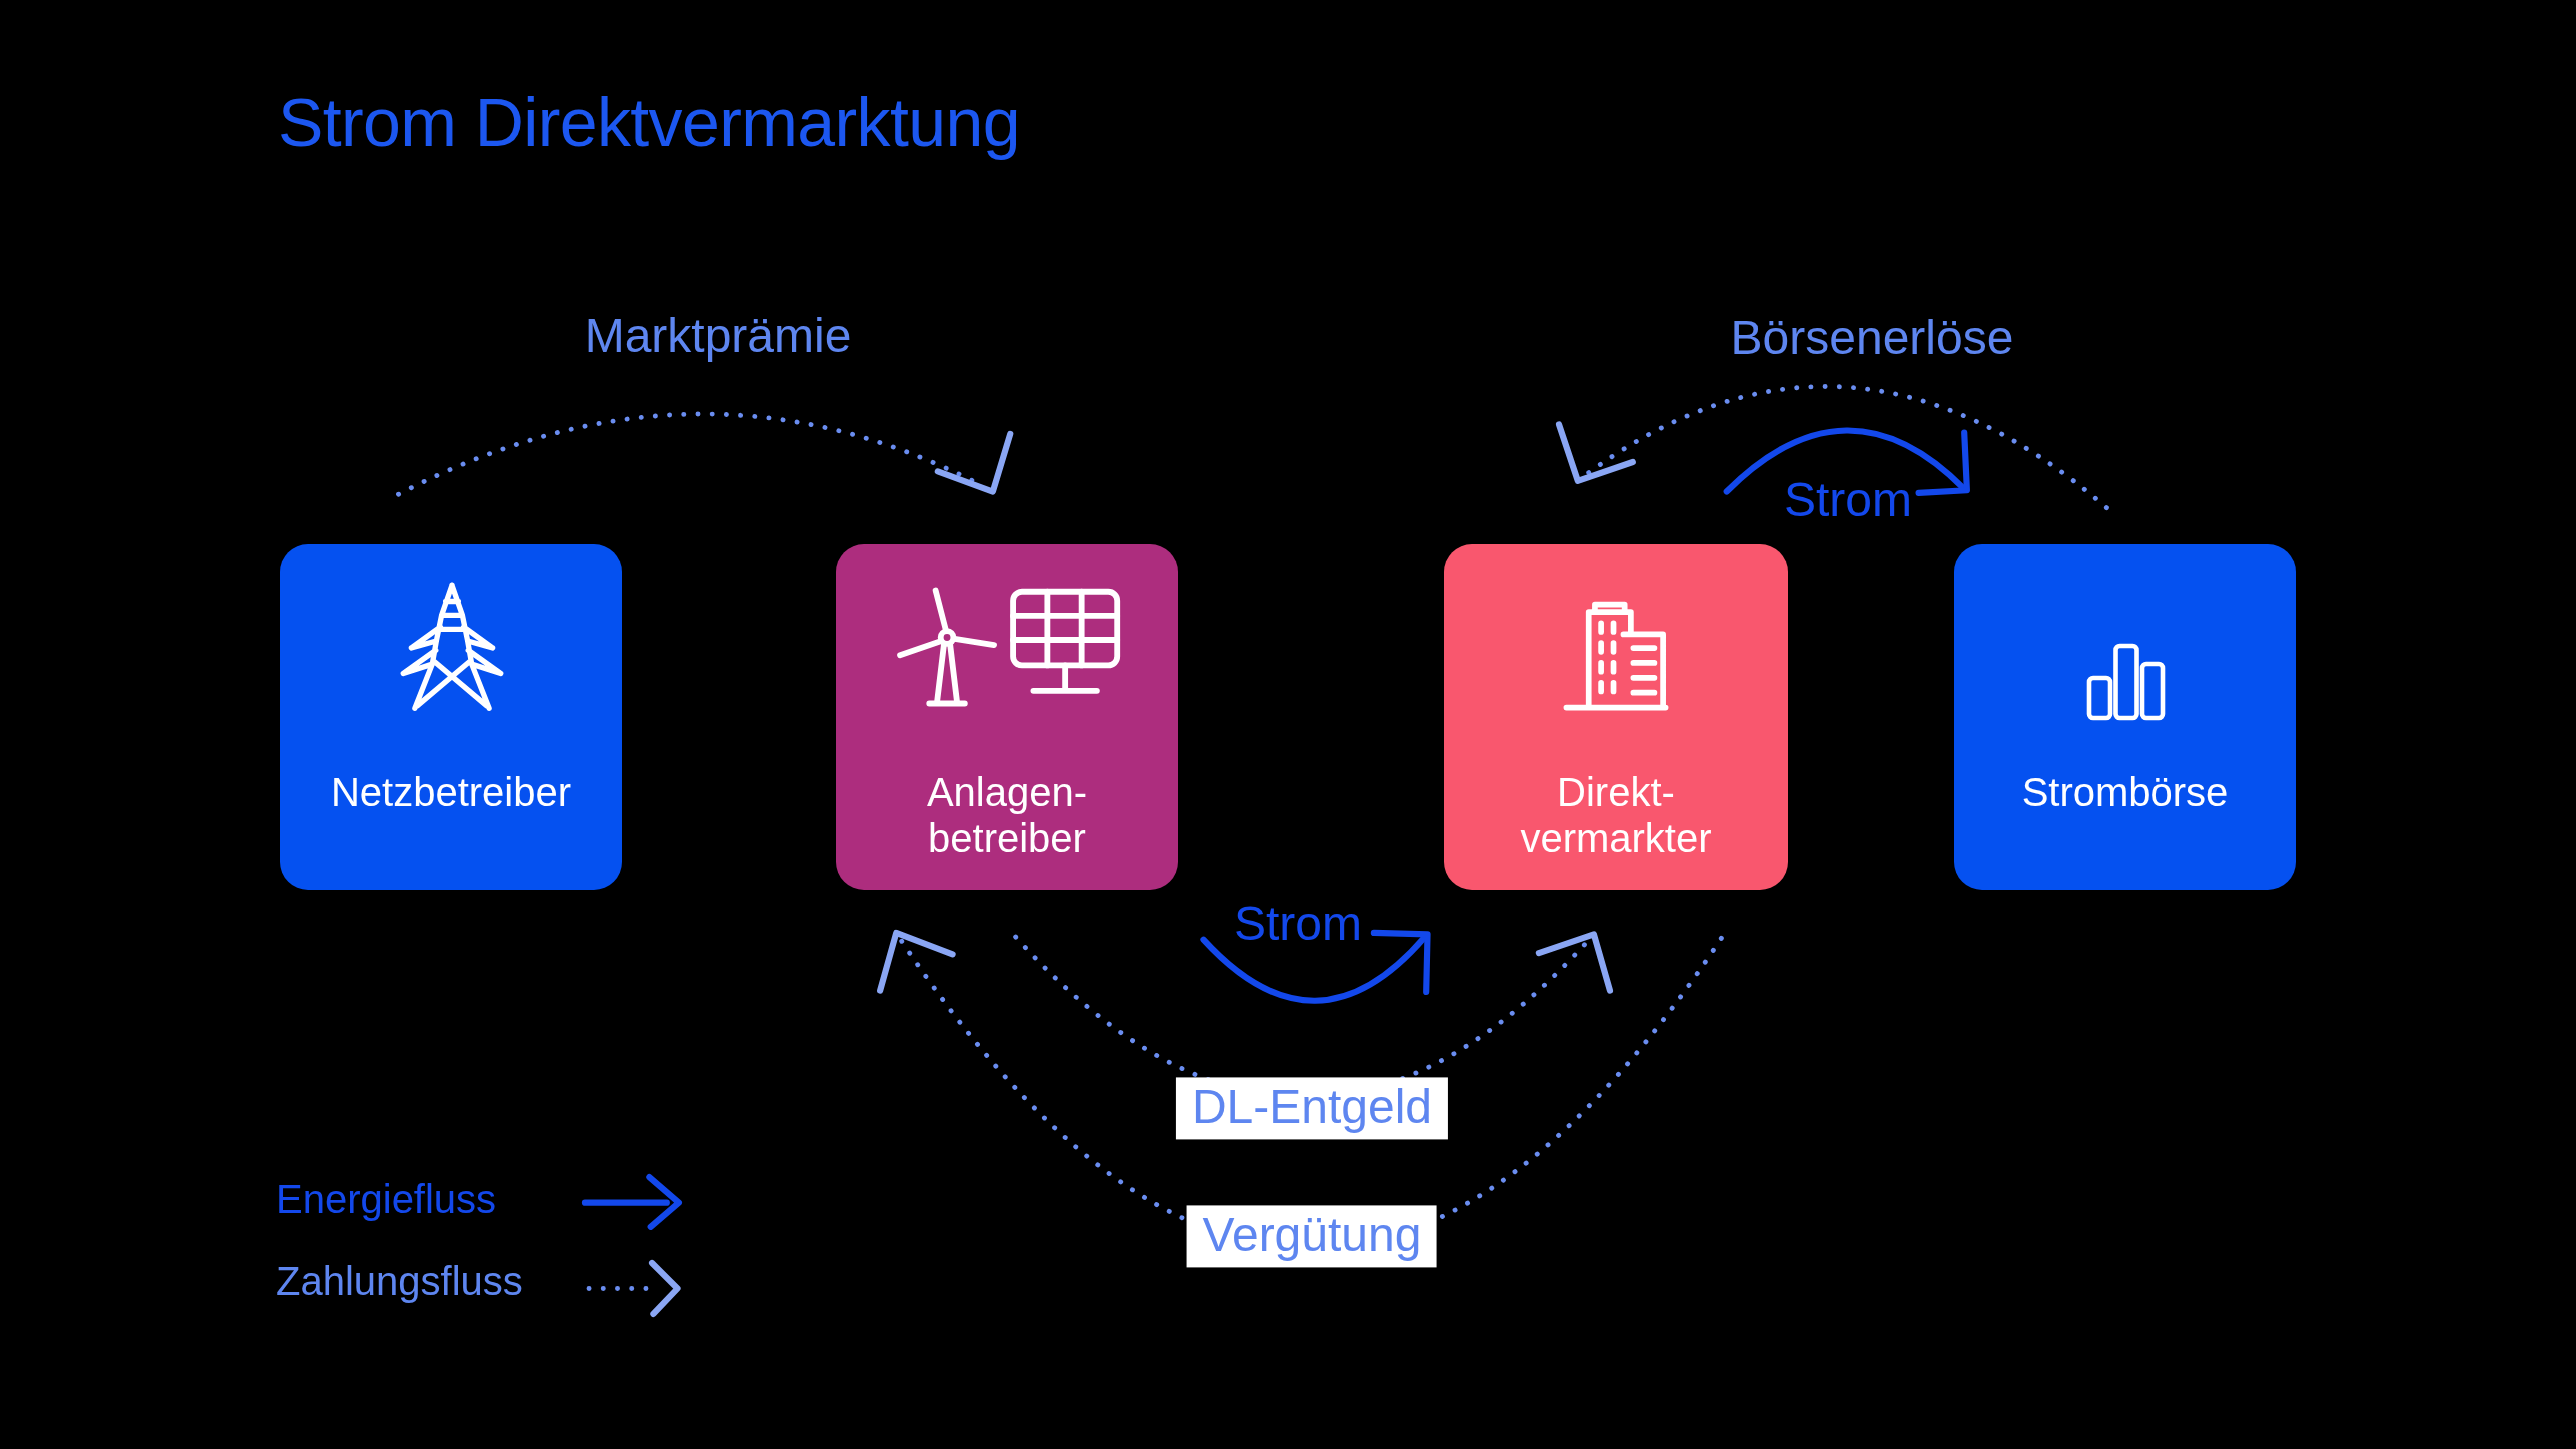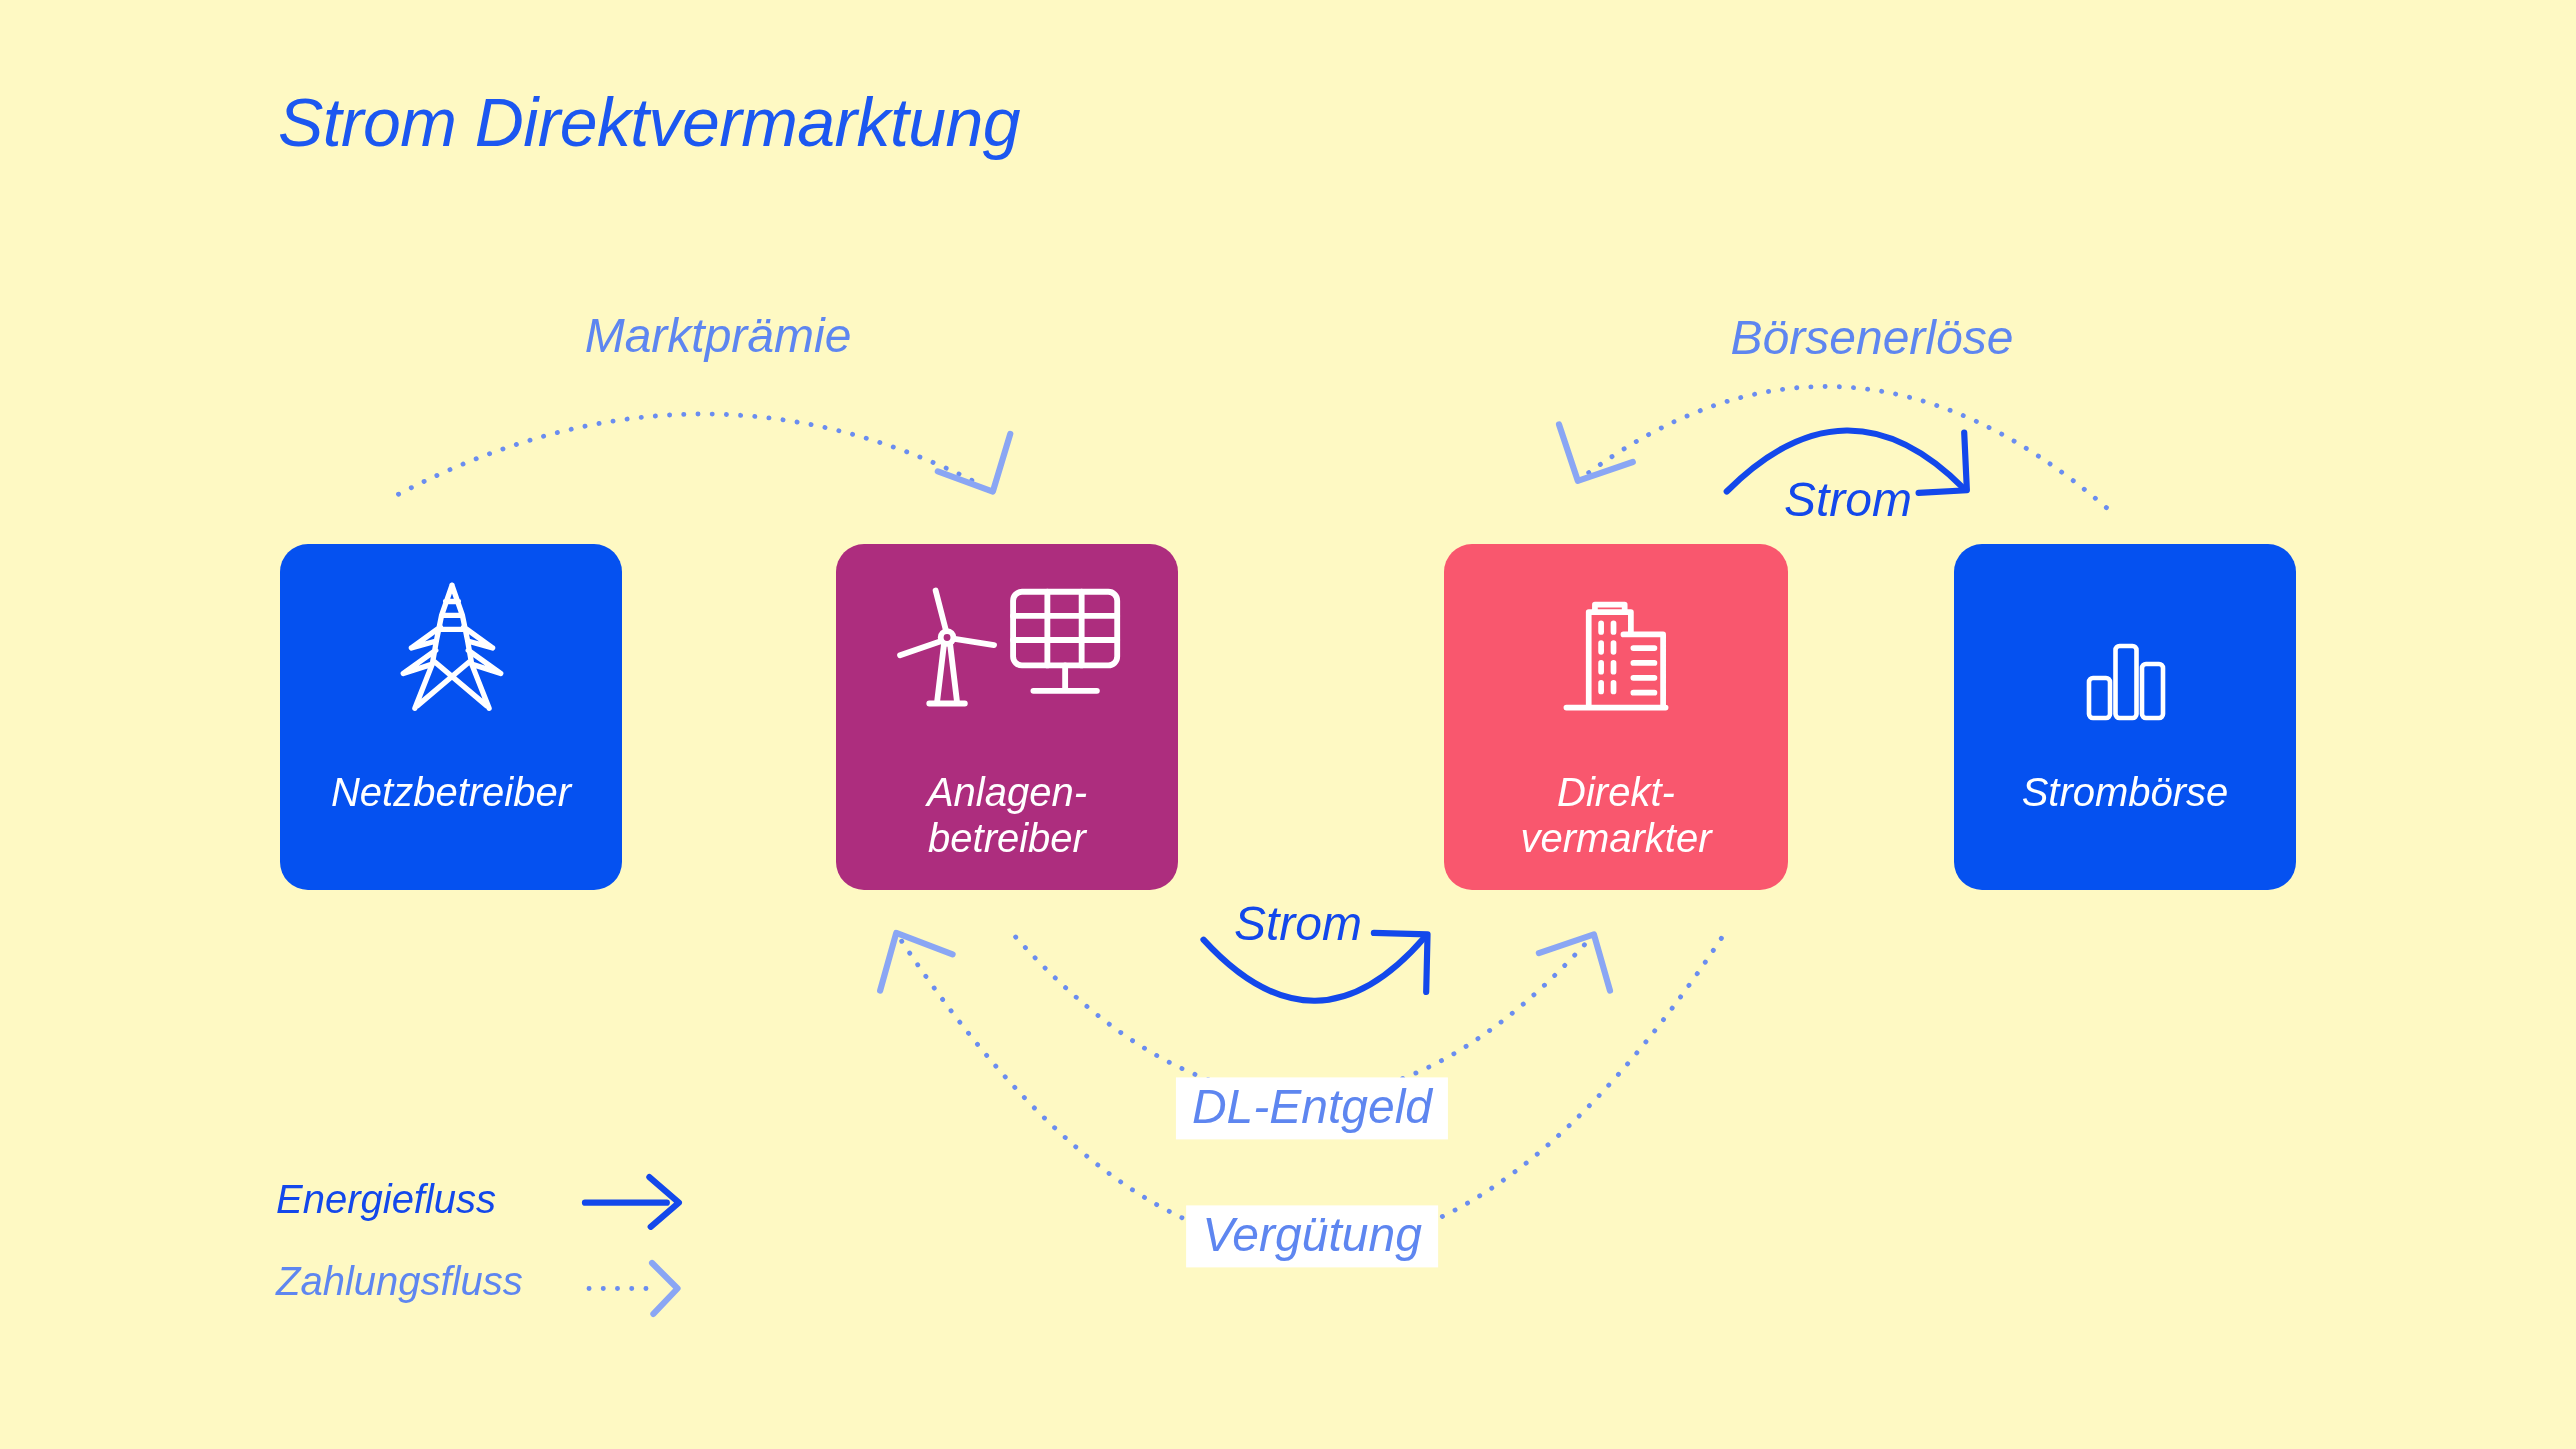--- a/index.html
+++ b/index.html
@@ -1,16 +1,16 @@
 <!DOCTYPE html>
 <html style="font-size:10.7px"><head>
 <meta charset="utf-8">
 <style>
   html,body{margin:0;padding:0;background:#ffffff;}
-  #stage{width:2576px;height:1449px;position:relative;overflow:hidden;background:#fef9c3;font-style:italic;}
+  #stage{width:2576px;height:1449px;position:relative;overflow:hidden;background:#000000;}
   .scale{width:1288px;height:725px;position:relative;transform:scale(2);transform-origin:0 0;
          font-family:"Liberation Sans",sans-serif;}
   .title{position:absolute;left:139px;top:42px;margin:0;font-size:34px;font-weight:500;
          letter-spacing:-0.3px;color:#1C57F0;}
   .overlay{position:absolute;left:0;top:0;width:1288px;height:725px;}
   .dotarc{fill:none;stroke:#6A8DF0;stroke-width:3.6;stroke-linecap:round;stroke-dasharray:0.1 10.5;}
   .chev{fill:none;stroke:#8AA6F4;stroke-width:4.6;stroke-linecap:round;stroke-linejoin:round;}
   .solid{fill:none;stroke:#1348EB;stroke-width:4.6;stroke-linecap:round;}
   .solidchev{fill:none;stroke:#1348EB;stroke-width:4.6;stroke-linecap:round;stroke-linejoin:round;}
   .box{position:absolute;top:272px;height:173px;border-radius:14px;}

